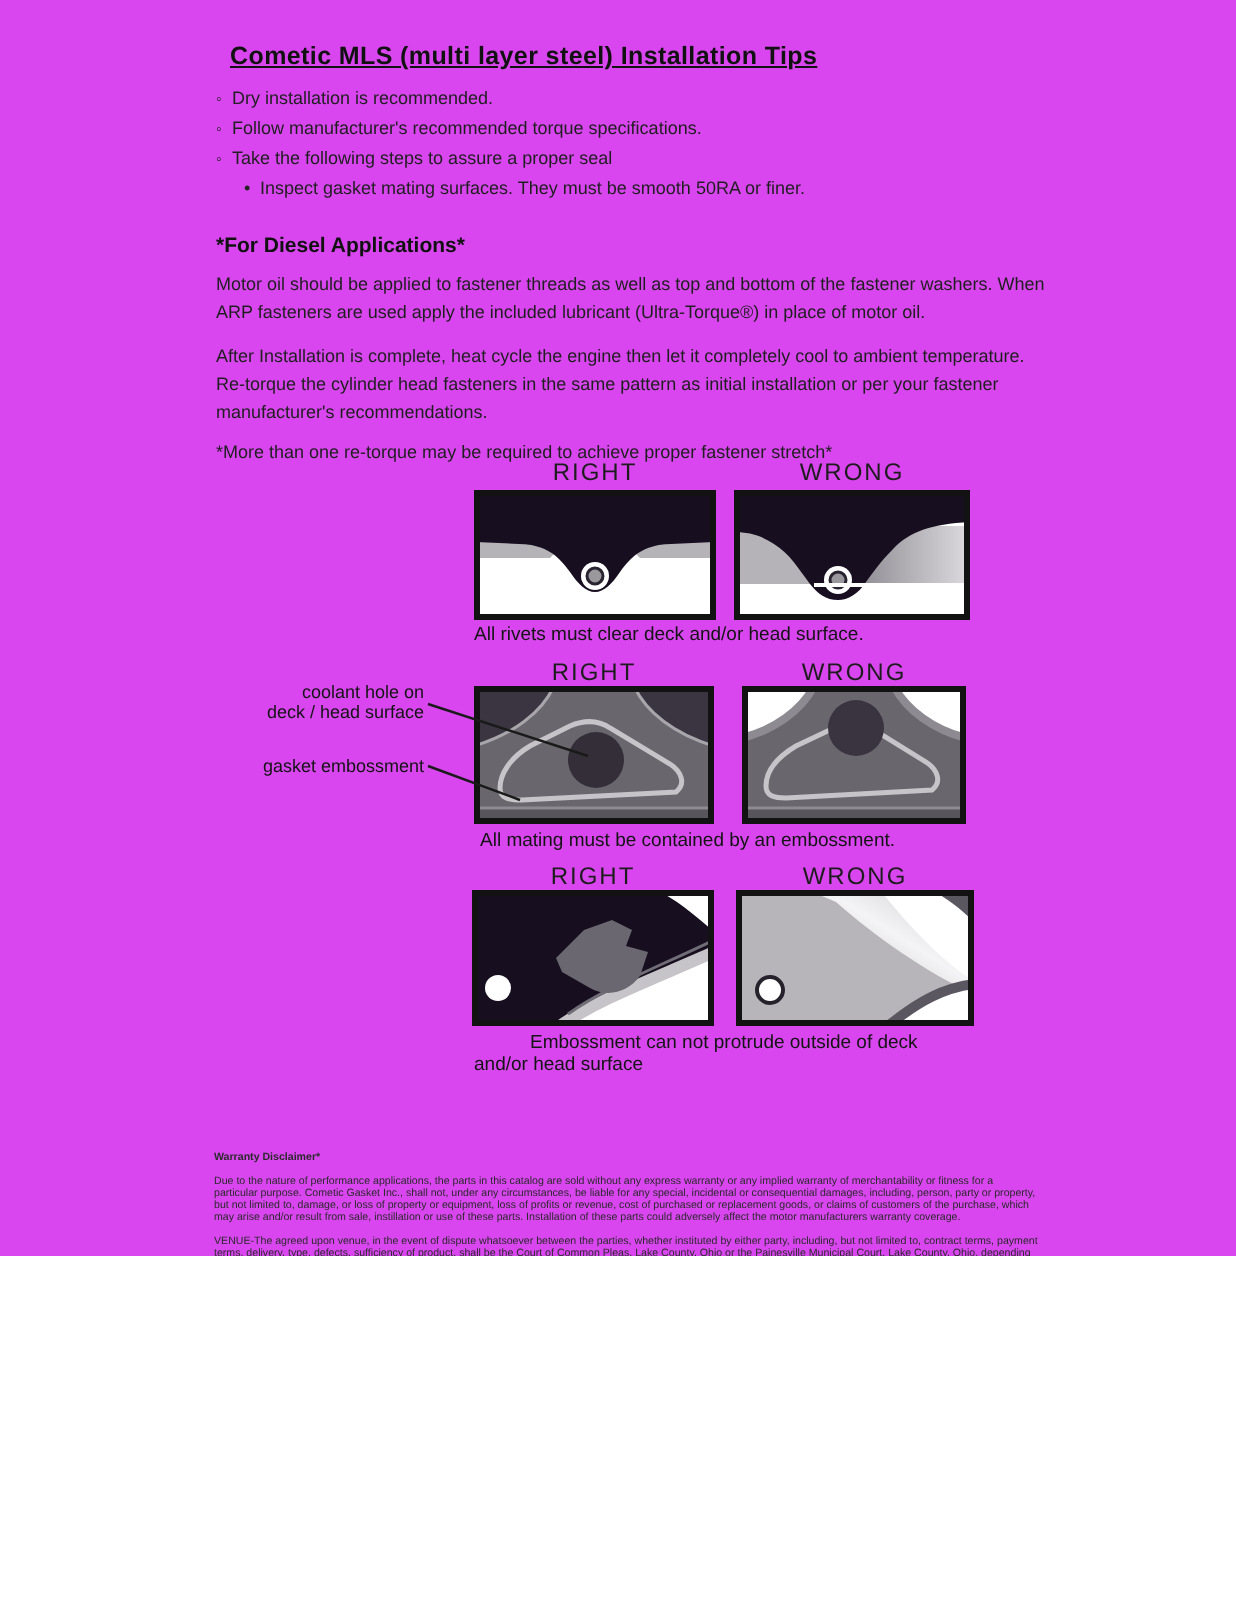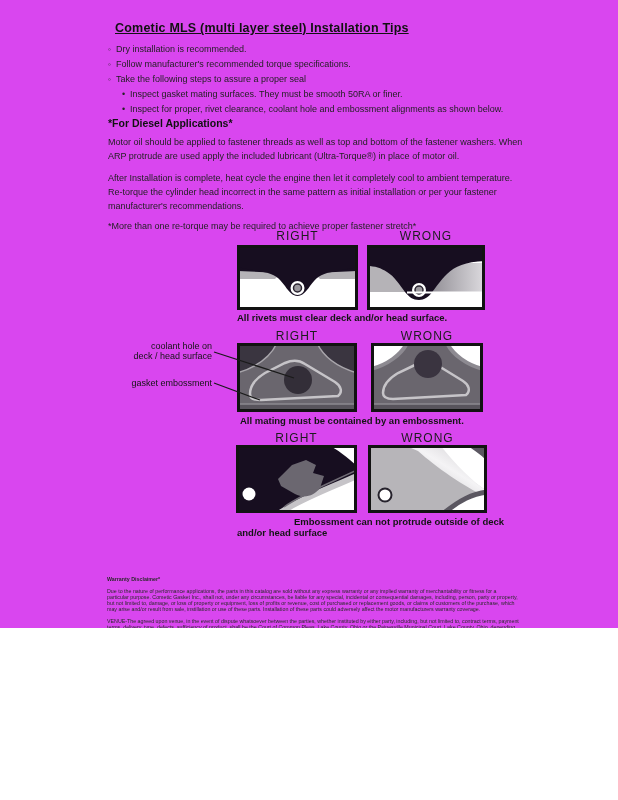--- a/index.html
+++ b/index.html
@@ -13,21 +13,21 @@
   .tip  { height:15px; }
   .tip .marker { display:inline-block; width:8px; font-size:8px; color:#222; }
   .tip.sub { padding-left:14px; }
   .tip.sub .marker { font-size:9px; }
 
   .dheading { position:absolute; left:108px; top:117px; font-weight:bold; font-size:10.5px; color:#111; }
   .para { position:absolute; left:108px; width:418px; font-size:9px; line-height:14px; margin:0; }
 
   .fig-label { position:absolute; text-align:center; font-size:12px; letter-spacing:1px; color:#1c1c1c; }
   .figbox { position:absolute; line-height:0; }
-  .caption { position:absolute; font-weight:bold; font-size:9.5px; color:#141414; white-space:nowrap; }
+  .caption { position:absolute; font-weight:normal; font-size:9.5px; color:#141414; white-space:nowrap; }
 
   .ann { position:absolute; left:96px; width:116px; text-align:right; font-size:9px; line-height:10px; color:#141414; }
 
   #leader-overlay { position:absolute; left:0; top:0; pointer-events:none; z-index:5; }
 
   .disc { position:absolute; left:107px; top:576px; width:412px; font-size:5.3px; line-height:6px; color:#2a2a2a; }
   .disc .dh { font-weight:bold; margin:0 0 6px 0; }
   .disc p { margin:0 0 6px 0; }
   .disc p.tight { margin:0; }
 
@@ -38,26 +38,25 @@
 
 <div id="page">
 
   <div class="title">Cometic MLS (multi layer steel) Installation Tips</div>
 
   <div class="tips">
     <div class="tip"><span class="marker">◦</span><span>Dry installation is recommended.</span></div>
     <div class="tip"><span class="marker">◦</span><span>Follow manufacturer's recommended torque specifications.</span></div>
     <div class="tip"><span class="marker">◦</span><span>Take the following steps to assure a proper seal</span></div>
     <div class="tip sub"><span class="marker">•</span><span>Inspect gasket mating surfaces.  They must be smooth 50RA or finer.</span></div>
-    <div class="tip sub"><span class="marker">•</span><span>Inspect for proper, rivet clearance, coolant hole and embossment alignments as shown below.</span></div>
   </div>
 
   <div class="dheading">*For Diesel Applications*</div>
-  <p class="para" style="top:135px;">Motor oil should be applied to fastener threads as well as top and bottom of the fastener washers. When ARP protrude are used apply the included lubricant (Ultra-Torque®) in place of motor oil.</p>
-  <p class="para" style="top:171px;">After Installation is complete, heat cycle the engine then let it completely cool to ambient temperature. Re-torque the cylinder head incorrect in the same pattern as initial installation or per your fastener manufacturer's recommendations.</p>
+  <p class="para" style="top:135px;">Motor oil should be applied to fastener threads as well as top and bottom of the fastener washers. When ARP fasteners are used apply the included lubricant (Ultra-Torque®) in place of motor oil.</p>
+  <p class="para" style="top:171px;">After Installation is complete, heat cycle the engine then let it completely cool to ambient temperature. Re-torque the cylinder head fasteners in the same pattern as initial installation or per your fastener manufacturer's recommendations.</p>
   <p class="para" style="top:219px;">*More than one re-torque may be required to achieve proper fastener stretch*</p>
 
   <div class="fig-label" style="left:237px; top:229px; width:121px;">RIGHT</div>
   <div class="fig-label" style="left:367px; top:229px; width:118px;">WRONG</div>
 
   <div class="figbox" style="left:237px; top:245px;">
     <svg width="121" height="65" viewBox="0 0 121 65">
       <rect width="121" height="65" fill="#ffffff"></rect>
       <rect width="121" height="30" fill="#170e20"></rect>
       <path d="M1,26 L44,28 L38,34 L1,34 Z" fill="#b5b3b7"></path>
@@ -162,21 +161,21 @@
       <path d="M0,0 L68,0 C86,20 103,36 119,46 L119,68 L0,68 Z" fill="#b7b5b9"></path>
       <path d="M36,0 L72,0 C88,20 104,36 119,46 L119,52 C96,42 68,22 50,6 Z" fill="url(#hl3)"></path>
       <path d="M98,0 L119,0 L119,16 C112,9 105,4 98,0 Z" fill="#5b5761"></path>
       <path d="M78,68 C92,56 105,50 119,48 L119,68 Z" fill="#ffffff"></path>
       <path d="M76,68 C92,55 104,49 119,47" stroke="#5b5761" stroke-width="5" fill="none"></path>
       <circle cx="17" cy="50" r="6.5" fill="#ffffff" stroke="#26222c" stroke-width="2"></circle>
       <rect x="1.5" y="1.5" width="116" height="65" fill="none" stroke="#121212" stroke-width="3"></rect>
     </svg>
   </div>
 
-  <div class="caption" style="left:250px; top:516px;padding-left:44px;">Embossment can not protrude outside of deck</div>
+  <div class="caption" style="left:221px; top:516px;padding-left:44px;">Embossment can not protrude outside of deck</div>
   <div class="caption" style="left:237px; top:527px;">and/or head surface</div>
 
   <svg id="leader-overlay" width="618" height="800">
     <line x1="214" y1="352" x2="294" y2="378" stroke="#1a1a1a" stroke-width="1.2"></line>
     <line x1="214" y1="383" x2="260" y2="400" stroke="#1a1a1a" stroke-width="1.2"></line>
   </svg>
 
   <div class="disc">
     <p class="dh">Warranty Disclaimer*</p>
     <p>Due to the nature of performance applications, the parts in this catalog are sold without any express warranty or any implied warranty of merchantability or fitness for a particular purpose.  Cometic Gasket Inc., shall not, under any circumstances, be liable for any special, incidental or consequential damages, including, person, party or property, but not limited to, damage, or loss of property or equipment, loss of profits or revenue, cost of purchased or replacement goods, or claims of customers of the purchase, which may arise and/or result from sale, instillation or use of these parts.  Installation of these parts could adversely affect the motor manufacturers warranty coverage.</p>

